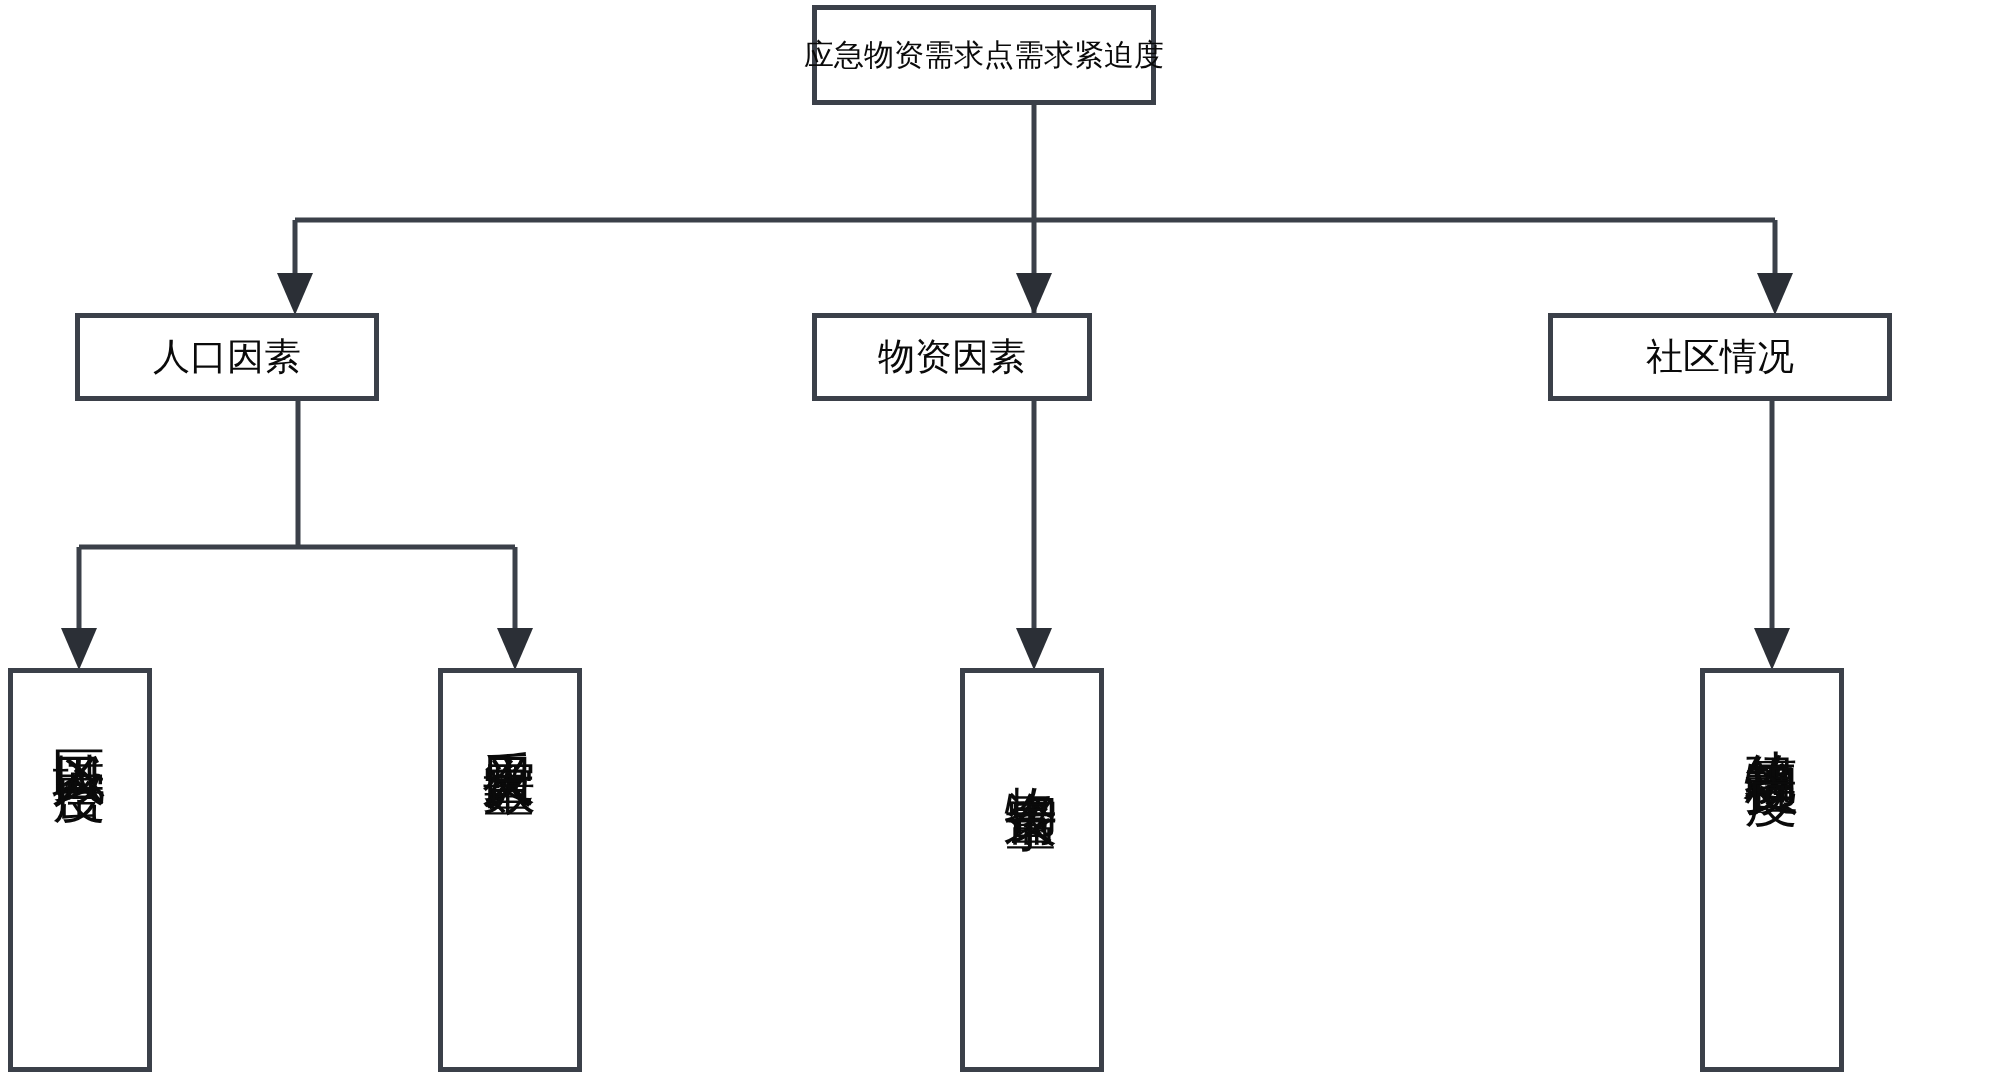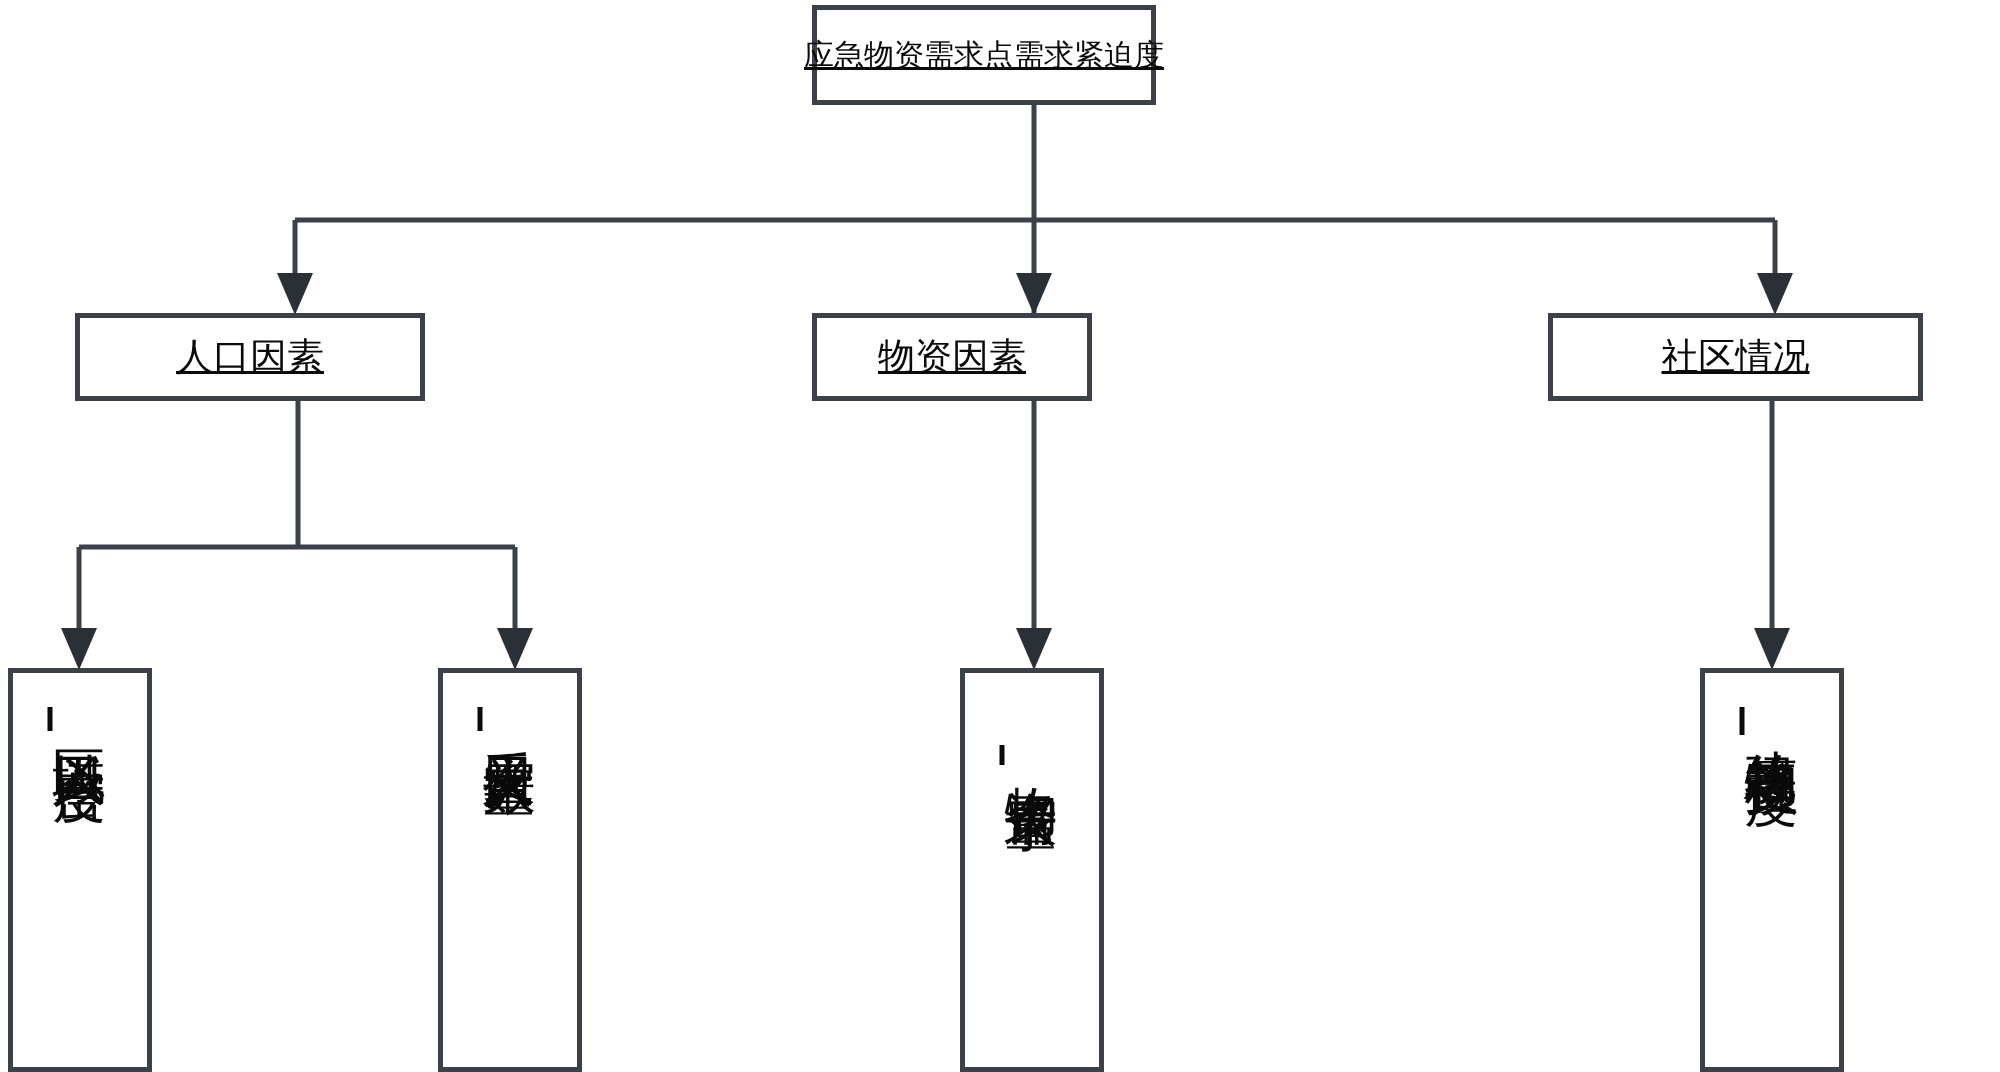--- a/index.html
+++ b/index.html
@@ -47,43 +47,42 @@
     border: 5px solid #3b4049;
     display: flex;
     align-items: center;
     justify-content: center;
     z-index: 2;
   }
   .node-label {
     color: #0a0a0a;
     line-height: 1.08;
     white-space: nowrap;
-    text-decoration: underline;
   }
   
   .node.level1 {
     left: 812px;
     top: 5px;
     width: 344px;
     height: 100px;
   }
   .node.level1 .node-label {
     font-size: 30px;
   }
   
   .node.level2 {
     top: 313px;
     height: 88px;
   }
   .node.level2 .node-label {
     font-size: 37px;
   }
-  .node.level2.n-pop   { left: 75px;   width: 350px; }
+  .node.level2.n-pop   { left: 75px;   width: 304px; }
   .node.level2.n-mat   { left: 812px;  width: 280px; }
-  .node.level2.n-com   { left: 1548px; width: 375px; }
+  .node.level2.n-com   { left: 1548px; width: 344px; }
   
   .node.level3 {
     top: 668px;
     width: 144px;
     height: 404px;
     align-items: flex-start;
     padding-top: 34px;
   }
   .node.level3 .node-label {
     writing-mode: vertical-rl;

